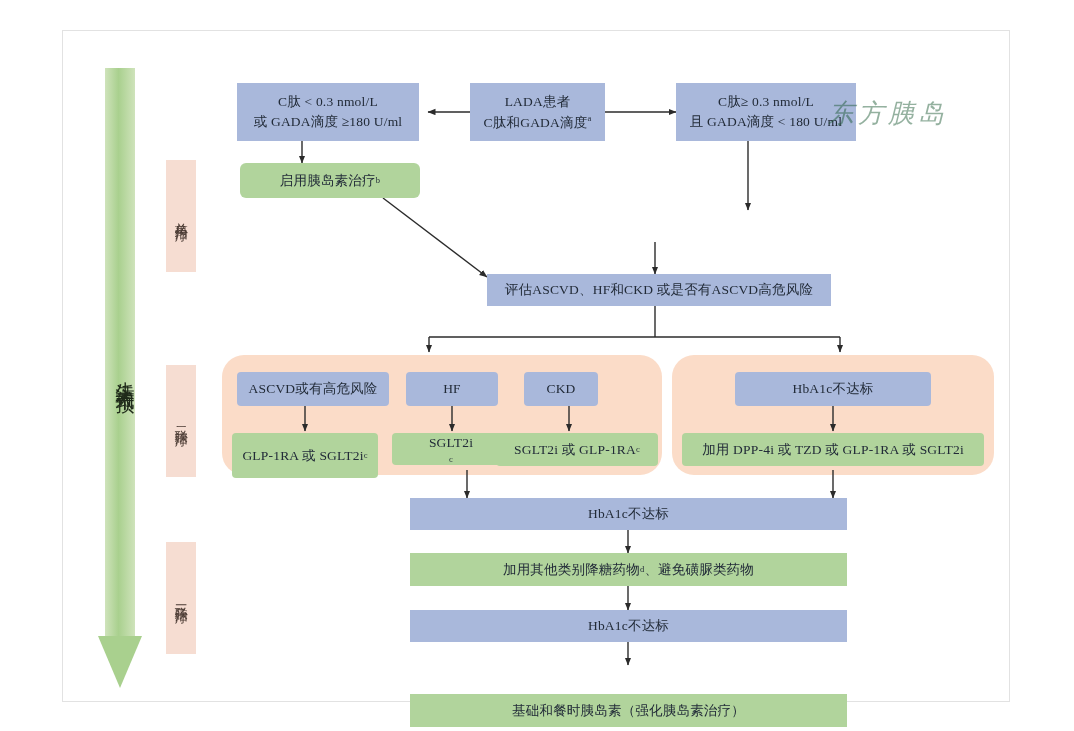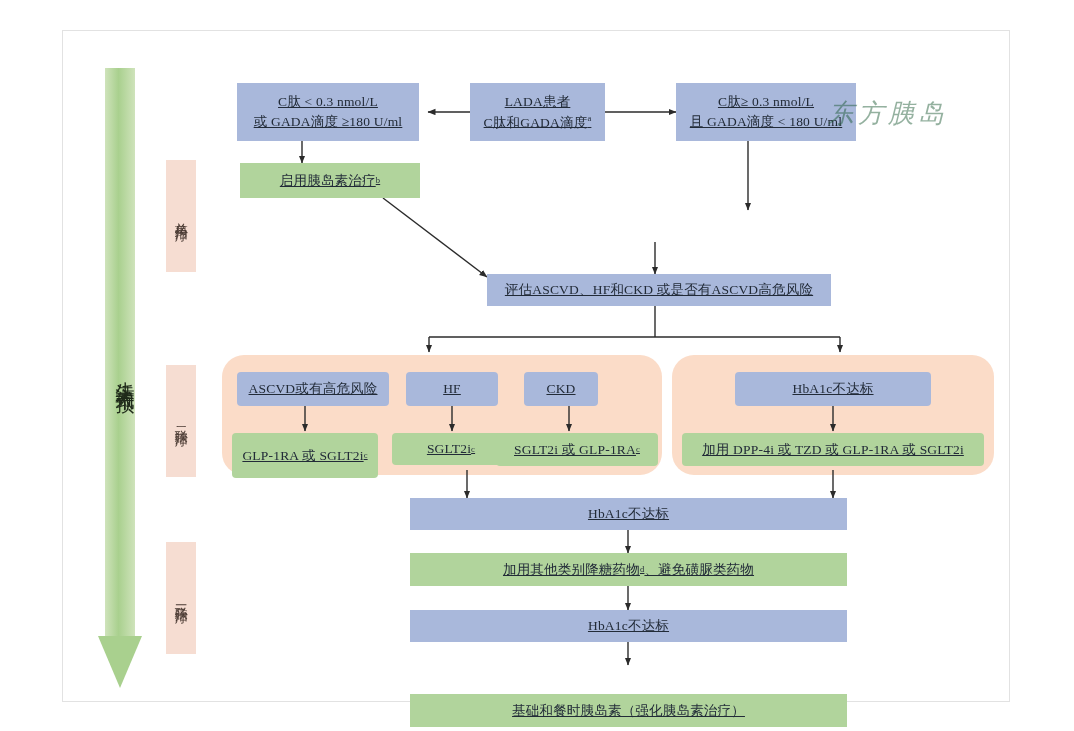--- a/index.html
+++ b/index.html
@@ -32,21 +32,20 @@
     box-sizing: border-box;
     display: flex;
     align-items: center;
     justify-content: center;
     text-align: center;
     color: #222b38;
     font-size: 13.5px;
     line-height: 1.45;
     letter-spacing: .2px;
     padding: 16px 6px;
-    text-decoration: underline;
   }
   .blue  { background: #a9b8db; }
   .green { background: #b1d49c; }
   .node.rounded { border-radius: 4px; }
   .node sup { font-size: 8.5px; vertical-align: super; }
 
   
   #lifestyle-arrow {
     position: absolute;
     left: 98px;
@@ -212,37 +211,37 @@
     </div>
   </div>
 
   <div class="node blue" style="left:676px; top:83px; width:180px; height:58px;">
     <div>
       <div>C肽≥ 0.3 nmol/L</div>
       <div>且 GADA滴度 &lt; 180 U/ml</div>
     </div>
   </div>
 
-  <div class="node green" style="left:240px; top:163px; width:180px; height:35px;">
+  <div class="node green" style="left:240px; top:163px; width:180px; height:35px;border-radius:6px;">
     <span>启用胰岛素治疗</span>
       <sup>b</sup>
   </div>
 
 
   <div class="node blue" style="left:487px; top:274px; width:344px; height:29px;">评估ASCVD、HF和CKD 或是否有ASCVD高危风险</div>
 
   <div class="node blue rounded" style="left:237px; top:372px; width:152px; height:34px;">ASCVD或有高危风险</div>
   <div class="node blue rounded" style="left:406px; top:372px; width:92px; height:34px;">HF</div>
   <div class="node blue rounded" style="left:524px; top:372px; width:74px; height:34px;">CKD</div>
 
   <div class="node green rounded" style="left:232px; top:433px; width:146px; height:45px;">
     <span>GLP-1RA 或 SGLT2i</span>
       <sup>c</sup>
   </div>
-  <div class="node green rounded" style="left:392px; top:433px; width:118px; height:30px;">
+  <div class="node green rounded" style="left:392px; top:433px; width:118px; height:30px;flex-direction:column;">
     <span>SGLT2i</span>
       <sup>c</sup>
   </div>
   <div class="node green rounded" style="left:496px; top:433px; width:162px; height:33px;">
     <span>SGLT2i 或 GLP-1RA</span>
       <sup>c</sup>
   </div>
 
   <div class="node blue rounded" style="left:735px; top:372px; width:196px; height:34px;">HbA1c不达标</div>
   <div class="node green rounded" style="left:682px; top:433px; width:302px; height:33px;">加用 DPP-4i 或 TZD 或 GLP-1RA 或 SGLT2i</div>

